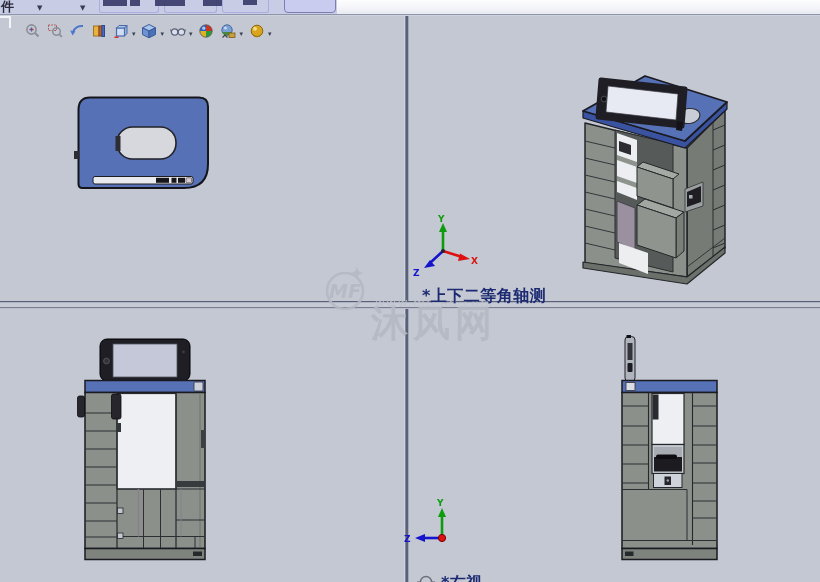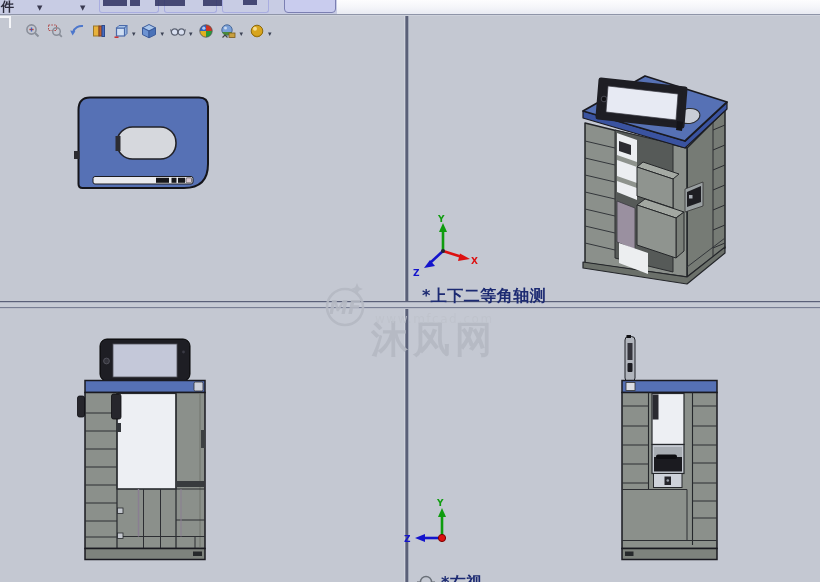--- a/index.html
+++ b/index.html
@@ -44,21 +44,21 @@
 
   .model, .triad { position:absolute; z-index:10; }
 
   
   .view-label { position:absolute; z-index:40; font-size:16px; font-weight:bold;
                 color:var(--label-navy); letter-spacing:.5px; white-space:nowrap; }
   .label-iso { left:422px; top:286px; }
   .label-right { left:441px; top:573px; }
 
   
-  .watermark { position:absolute; left:323px; top:279px; width:200px; height:56px; z-index:30;
+  .watermark { position:absolute; left:323px; top:263px; width:200px; height:56px; z-index:30;
                color:var(--watermark); opacity:.88; pointer-events:none; }
   .wm-logo { position:absolute; left:0; top:2px; }
   .wm-brand { position:absolute; left:48px; top:-4px; font-size:37px; font-weight:bold; letter-spacing:5px;margin-top:40px; }
   .wm-url { position:absolute; left:52px; top:33px; font-size:12px; letter-spacing:1.5px; color:#bfc3cc; }
 
   .origin-frag { position:absolute; left:417px; top:574px; z-index:15; }
 </style>
 </head>
 <body>
 

